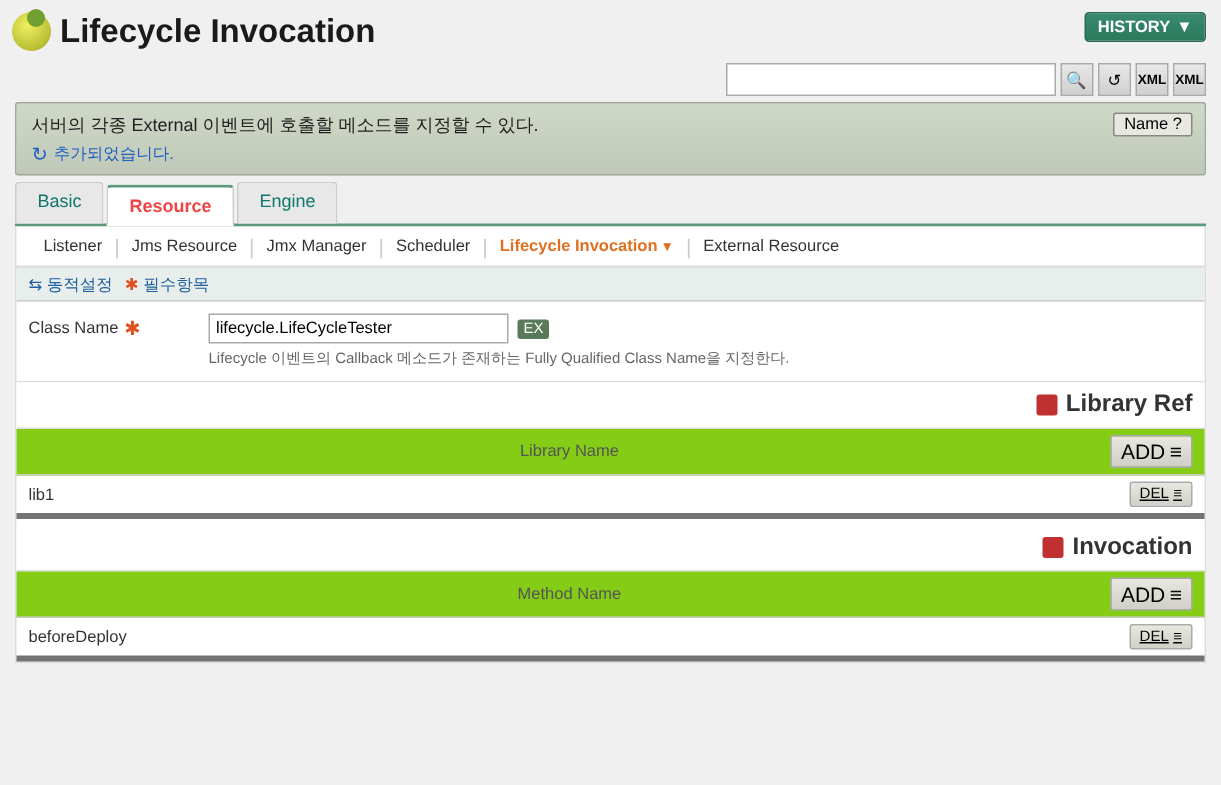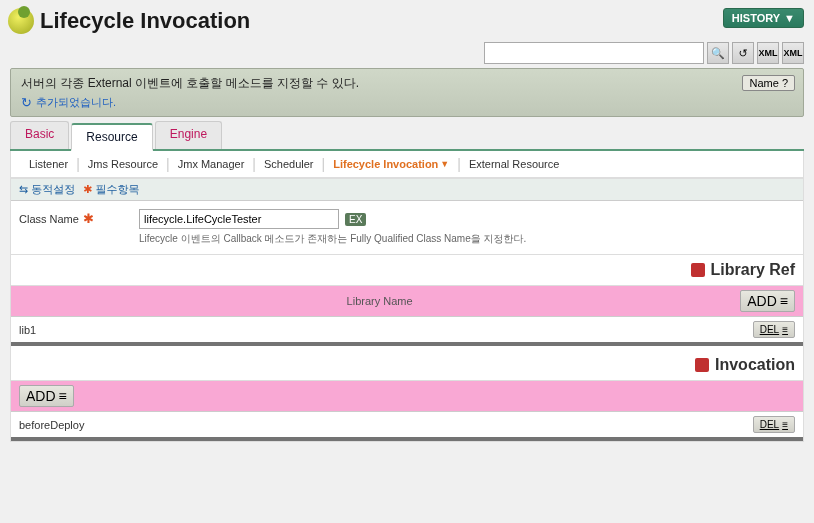--- a/index.html
+++ b/index.html
@@ -24,22 +24,22 @@
 
     
     .info-banner { background: linear-gradient(to bottom, #d0d8c8, #c0c8b8); border: 1px solid #a0a898; margin: 0 10px 4px 10px; padding: 6px 10px; border-radius: 2px; position: relative; }
     .info-text { color: #222; font-size: 12px; }
     .help-btn { position: absolute; right: 8px; top: 6px; border: 1px solid #888; background: #e8e8e0; padding: 1px 6px; font-size: 11px; cursor: pointer; border-radius: 2px; }
     .added-text { color: #2060c0; font-size: 11px; margin-top: 3px; display: flex; align-items: center; gap: 4px; }
     .refresh-icon { color: #2060c0; font-size: 13px; }
 
     
     .tabs-container { margin: 0 10px; border-bottom: 2px solid #5a9a7a; display: flex; }
-    .tab { padding: 5px 14px; font-size: 12px; cursor: pointer; border: 1px solid #ccc; border-bottom: none; background: #e8e8e8; color: #be185d; margin-right: 2px; border-radius: 3px 3px 0 0; }
-    .tab.active { background: white; border-bottom: 2px solid white; font-weight: normal; color: #0f172a; position: relative; bottom: -2px; border-top: 2px solid #5a9a7a; }
+    .tab { padding: 5px 14px; font-size: 12px; cursor: pointer; border: 1px solid #ccc; border-bottom: none; background: #e8e8e8; color: #0f766e; margin-right: 2px; border-radius: 3px 3px 0 0; }
+    .tab.active { background: white; border-bottom: 2px solid white; font-weight: bold; color: #ef4444; position: relative; bottom: -2px; border-top: 2px solid #5a9a7a; }
 
     
     .sub-nav { background: white; border: 1px solid #ddd; border-top: none; padding: 5px 10px; display: flex; align-items: center; gap: 0; margin: 0 10px; }
     .sub-nav-item { color: #333; font-size: 11px; cursor: pointer; padding: 2px 8px; }
     .sub-nav-item.active { color: #e07020; font-weight: bold; }
     .sub-nav-sep { color: #ccc; font-size: 14px; }
     .sub-nav-dropdown { display: flex; align-items: center; gap: 2px; }
     .dropdown-arrow { font-size: 9px; }
 
     
@@ -61,21 +61,21 @@
     .interface-text { font-size: 10px; color: #333; }
     .field-hint { font-size: 10px; color: #666; padding-top: 1px; }
 
     
     .section-header { display: flex; align-items: center; gap: 6px; padding: 6px 8px; border-bottom: 1px solid #ddd; background: white; justify-content: flex-end; }
     .section-icon { width: 14px; height: 14px; background: #c03030; border-radius: 2px; display: inline-block; flex-shrink: 0; }
     .section-title { font-size: 16px; font-weight: bold; color: #333; }
 
     
     .table-section { padding: 0; }
-    .table-header-row { background: #f9a8d4; display: flex; align-items: center; border-bottom: 1px solid #ccc; padding: 4px 8px; }
+    .table-header-row { background: #84cc16; display: flex; align-items: center; border-bottom: 1px solid #ccc; padding: 4px 8px; }
     .table-col-label { flex: 1; font-size: 11px; color: #555; text-align: center; }
     .add-btn { display: flex; align-items: center; gap: 3px; background: linear-gradient(to bottom, #e8e8e0, #d0d0c8); border: 1px solid #aaa; padding: 2px 6px; font-size: 14px; cursor: pointer; border-radius: 2px; }
     .table-data-row { display: flex; align-items: center; border-bottom: 4px solid #737373; padding: 4px 8px; }
     .table-data-cell { flex: 1; font-size: 11px; color: #333; }
     .del-btn { display: flex; align-items: center; gap: 3px; background: linear-gradient(to bottom, #e8e8e0, #d0d0c8); border: 1px solid #aaa; padding: 2px 6px; font-size: 10px; cursor: pointer; border-radius: 2px; text-decoration: underline; }
 
     
     .logo-circle-outer { width: 26px; height: 26px; border-radius: 50%; background: radial-gradient(circle at 40% 35%, #f0f060, #a0a820); display: inline-block; position: absolute; left: 8px; top: 8px; }
     .logo-circle-inner { width: 12px; height: 12px; border-radius: 50%; background: #70a030; position: absolute; left: 18px; top: 6px; }
   </style>
@@ -192,20 +192,21 @@
       </button>
     </div>
   </div>
 
   <div class="section-header" style="margin-top:4px;">
     <span class="section-icon"></span>
     <span class="section-title">Invocation</span>
   </div>
   <div class="table-section">
     <div class="table-header-row">
+      <span class="table-col-label">Method Name</span>
       <button class="add-btn">
         <span>ADD</span>
         <span>≡</span>
       </button>
     </div>
     <div class="table-data-row">
       <span class="table-data-cell">beforeDeploy</span>
       <button class="del-btn">
         <span>DEL</span>
         <span>≡</span>

